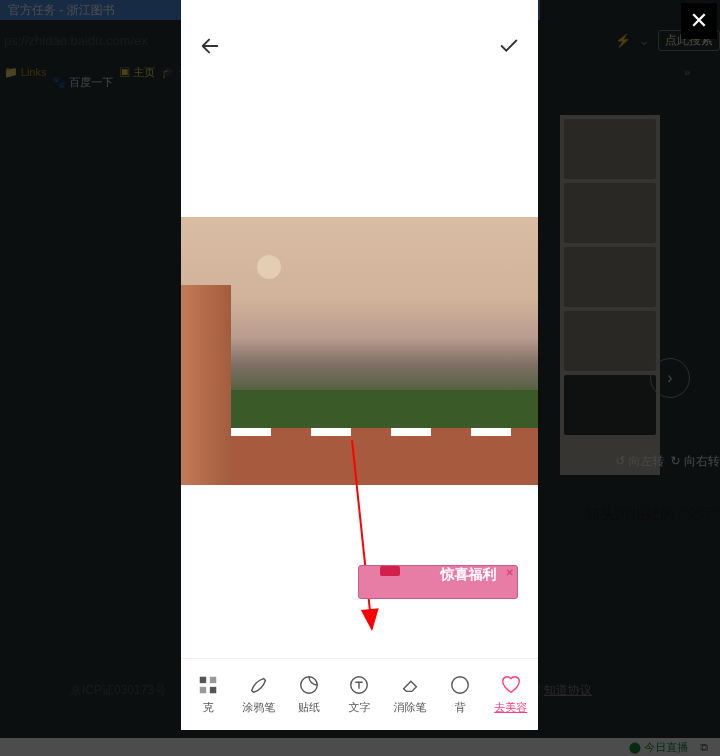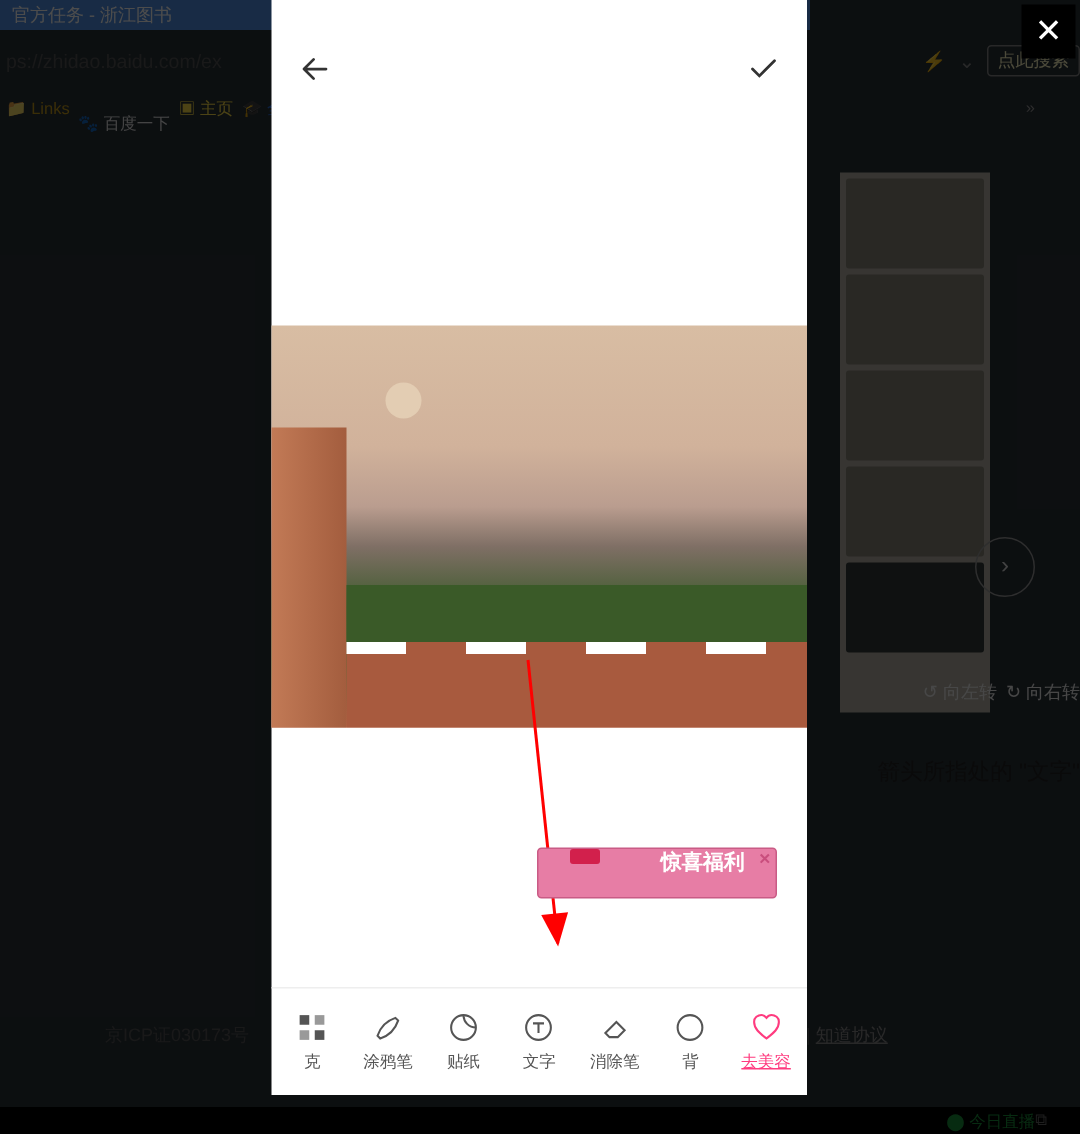--- a/index.html
+++ b/index.html
@@ -56,22 +56,22 @@
   .bg-caption {
     position:absolute; top:505px; right:0; color:#222; font-size:15px;
   }
   .bg-footer {
     position:absolute; top:682px; left:70px; color:#555; font-size:12px;
     display:flex; align-items:center; gap:6px;
   }
   .bg-footer a{color:#888;text-decoration:underline;text-align:center;}
   .bg-status {
     position:absolute; bottom:0; left:0; right:0; height:18px;
-    background:#000000; display:flex; justify-content:flex-end;
-    align-items:center; font-size:11px; color:#666; padding-right:22px;
+    background:#ffffff; display:flex; justify-content:flex-end;
+    align-items:center; gap:12px; font-size:11px; color:#666; padding-right:12px;
   }
 
   .overlay {
     position:absolute; inset:0; background:rgba(0,0,0,0.7);
   }
   .close-x {
     position:absolute; top:3px; right:3px; width:36px; height:36px;
     background:#000; color:#fff; display:flex; align-items:center;
     justify-content:center; font-size:22px; cursor:pointer;
   }

